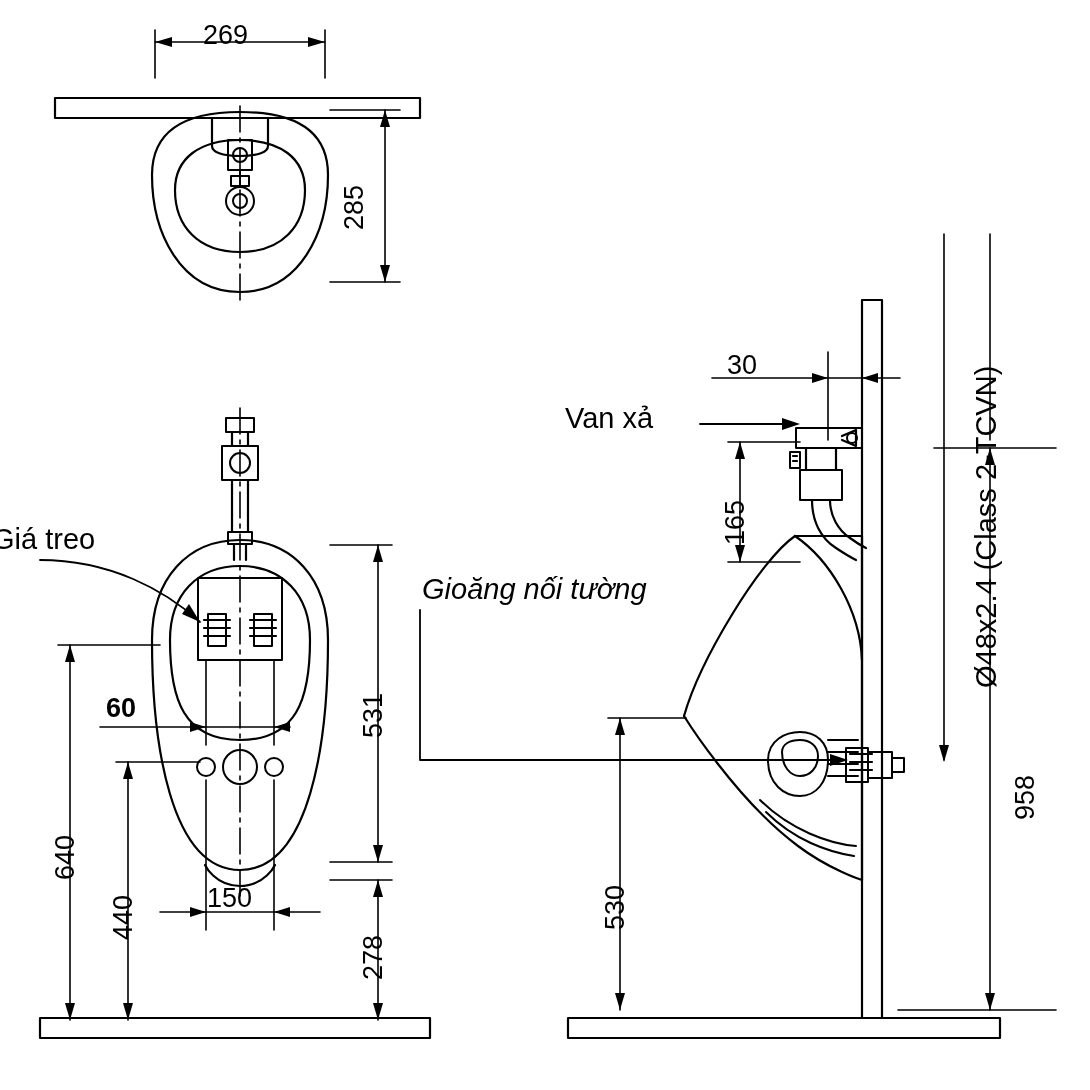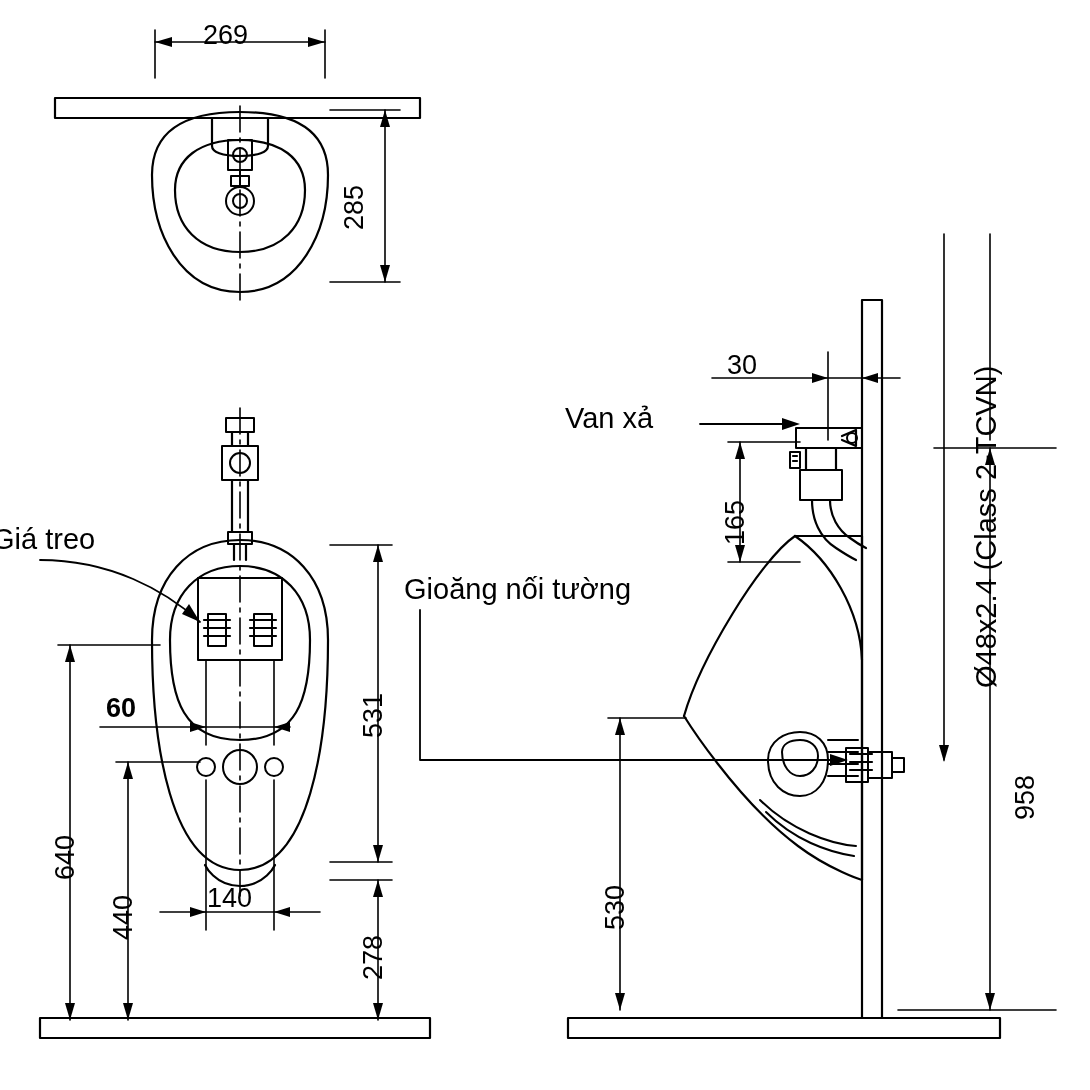--- a/index.html
+++ b/index.html
@@ -270,26 +270,26 @@
         <path d="M848 760 L830 754 L830 766 Z" fill="#000" stroke="none"></path>
       </g>
     </g>
   </svg>
 
   <div class="lbl dim" style="left:203px; top:22px;">269</div>
   <div class="lbl dim rot90" style="left:341px; top:230px;">285</div>
 
   <div class="lbl note" style="left:-8px; top:525px;">Giá treo</div>
   <div class="lbl dim" style="left:106px; top:695px;font-weight:bold;">60</div>
-  <div class="lbl dim" style="left:207px; top:885px;">140</div>
+  <div class="lbl dim" style="left:207px; top:885px;">150</div>
   <div class="lbl dim rot90" style="left:52px; top:880px;">640</div>
   <div class="lbl dim rot90" style="left:110px; top:940px;">440</div>
   <div class="lbl dim rot90" style="left:360px; top:738px;">531</div>
   <div class="lbl dim rot90" style="left:360px; top:980px;">278</div>
 
   <div class="lbl note" style="left:565px; top:404px;">Van xả</div>
-  <div class="lbl note" style="left:404px; top:575px;">Gioăng nối tường</div>
+  <div class="lbl note" style="left:422px; top:575px;font-style:italic;">Gioăng nối tường</div>
   <div class="lbl dim" style="left:727px; top:352px;">30</div>
   <div class="lbl dim rot90" style="left:722px; top:545px;">165</div>
   <div class="lbl dim rot90" style="left:1012px; top:820px;">958</div>
   <div class="lbl dim rot90" style="left:602px; top:930px;">530</div>
   <div class="lbl note rot90" style="left:972px; top:688px;">Ø48x2.4 (Class 2-TCVN)</div>
 </div>
 
 </body></html>

